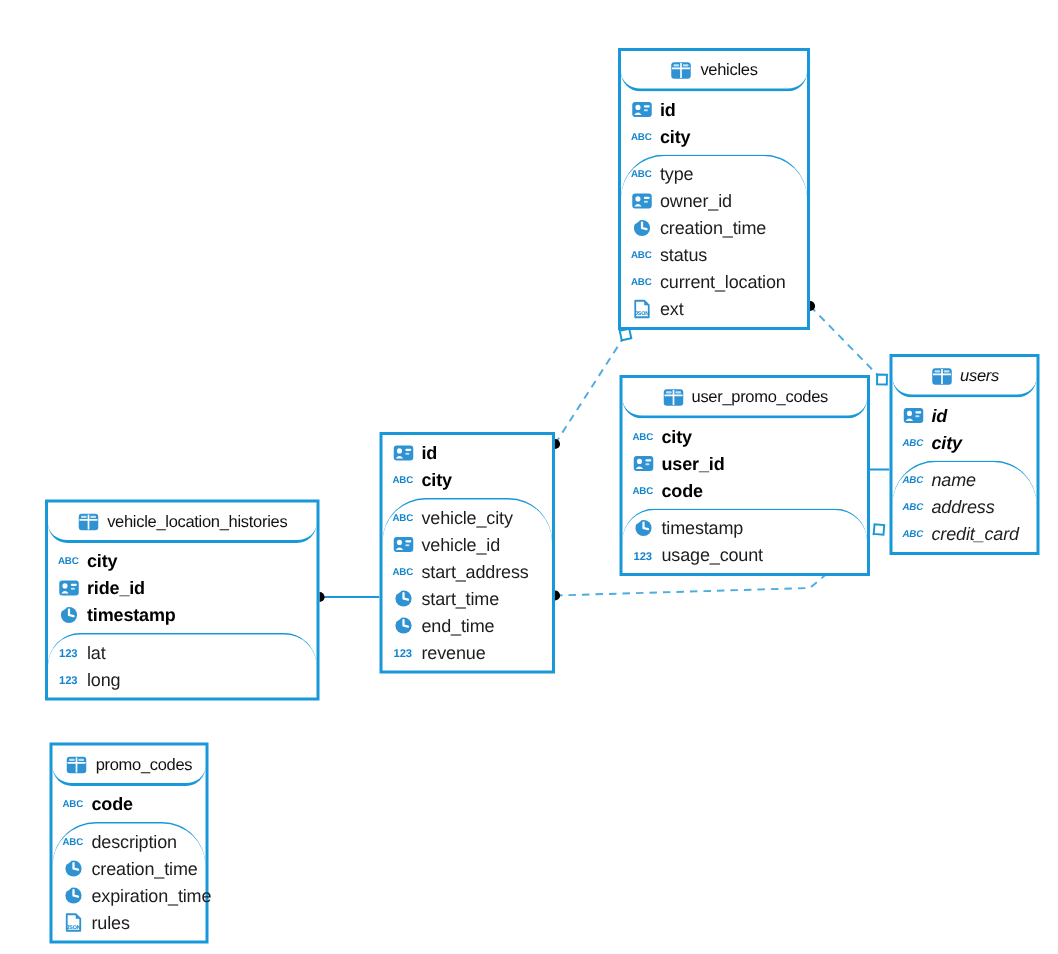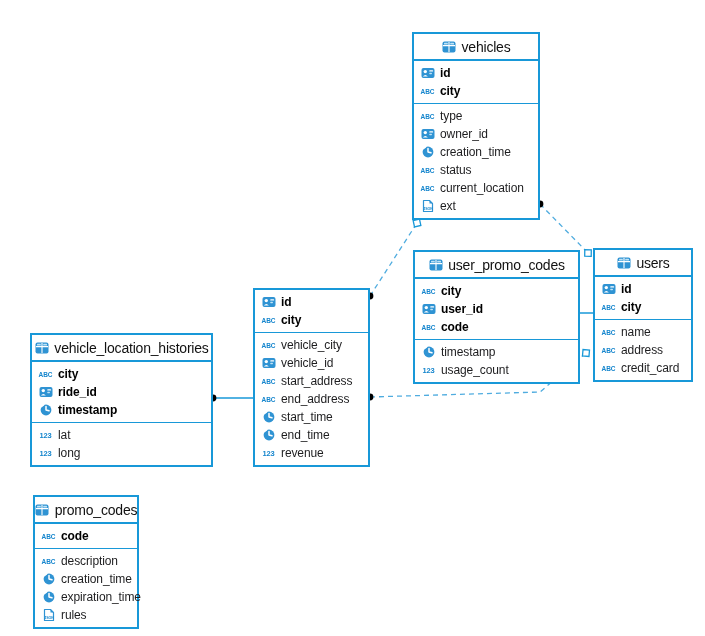--- a/index.html
+++ b/index.html
@@ -5,23 +5,23 @@
   :root{
     --blue:#1898d8;
     --icon-blue:#2f93d3;
     --icon-text:#1485cd;
   }
   html,body{margin:0;padding:0;background:#ffffff;}
   body{width:705px;height:636px;font-family:"Liberation Sans",sans-serif;}
   #canvas{position:relative;width:705px;height:636px;background:#fff;overflow:hidden;}
   #edges{position:absolute;left:0;top:0;z-index:1;pointer-events:none;}
   .table{position:absolute;z-index:2;background:#fff;border:2px solid var(--blue);box-sizing:border-box;}
-  .thead{height:25px;border-bottom:2px solid var(--blue);display:flex;align-items:center;justify-content:center;gap:5px;font-size:14px;letter-spacing:-0.2px;color:#111;white-space:nowrap;}
+  .thead{height:25px;border-bottom:2px solid var(--blue);display:flex;align-items:center;justify-content:center;gap:5px;font-size:11px;letter-spacing:-0.2px;color:#111;white-space:nowrap;border-radius:13px;}
   .comp{list-style:none;margin:0;padding:3px 0;}
-  .comp.fields{border-top:1.5px solid var(--blue);}
+  .comp.fields{border-top:1.5px solid var(--blue);border-radius:29px;}
   .row{height:18px;display:flex;align-items:center;gap:5px;padding:0 6px;font-size:12px;letter-spacing:-0.1px;color:#1d1d1f;box-sizing:border-box;white-space:nowrap;text-align:right;}
   .comp.keys .row{font-weight:bold;color:#000;}
   .ic{flex:0 0 15px;width:15px;display:inline-flex;align-items:center;justify-content:center;}
   .ic-abc{font-size:6.5px;font-weight:bold;color:var(--icon-text);}
   .ic-num{font-size:7.5px;font-weight:bold;color:var(--icon-text);}
 </style>
 </head>
 <body>
 
 <div id="canvas">
@@ -175,21 +175,21 @@
           <span>timestamp</span>
         </li>
         <li class="row">
           <span class="ic">
             <span class="ic-num">123</span>
           </span>
           <span>usage_count</span>
         </li>
       </ul>
     </div>
-    <div class="table" style="left: 593px; top: 248px; width: 100px;">
+    <div class="table" style="left: 593px; top: 236px; width: 100px; font-style: italic;">
       <div class="thead">
         <span class="ic">
           <svg width="14" height="14" viewBox="0 0 14 14">
             <rect x="0.5" y="1.5" width="13" height="11" rx="2" fill="#2f93d3"></rect>
             <path d="M1 5.6 H13 M7 2 V12" stroke="#fff" stroke-width="1.1"></path>
             <rect x="2" y="2.8" width="3.8" height="1.6" rx="0.5" fill="#bfe3f6"></rect>
             <rect x="8.2" y="2.8" width="3.8" height="1.6" rx="0.5" fill="#bfe3f6"></rect>
           </svg>
         </span>
         <span>users</span>
@@ -273,26 +273,20 @@
               <rect x="8.2" y="6.8" width="2.8" height="1.4" rx="0.7" fill="#bfe3f6"></rect>
             </svg>
           </span>
           <span>vehicle_id</span>
         </li>
         <li class="row">
           <span class="ic">
             <span class="ic-abc">ABC</span>
           </span>
           <span>start_address</span>
-        </li>
-        <li class="row">
-          <span class="ic">
-            <span class="ic-abc">ABC</span>
-          </span>
-          <span>end_address</span>
         </li>
         <li class="row">
           <span class="ic">
             <svg width="14" height="14" viewBox="0 0 14 14">
               <circle cx="7" cy="7" r="5.4" fill="#2f93d3"></circle>
               <path d="M7 7 L7 3.4 M7 7 L10 7.8" stroke="#fff" stroke-width="1.5" stroke-linecap="round" fill="none"></path>
               <path d="M2.6 3.4 L4.6 1.8" stroke="#fff" stroke-width="1.6" stroke-linecap="round"></path>
             </svg>
           </span>
           <span>start_time</span>

